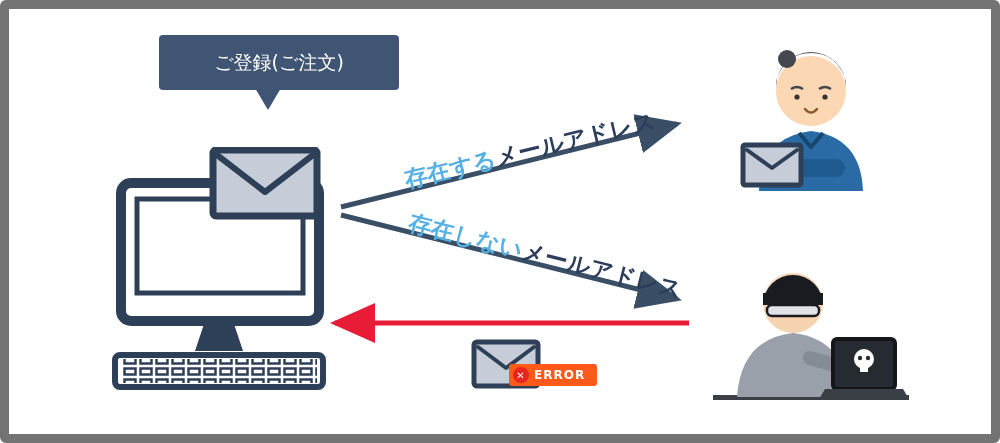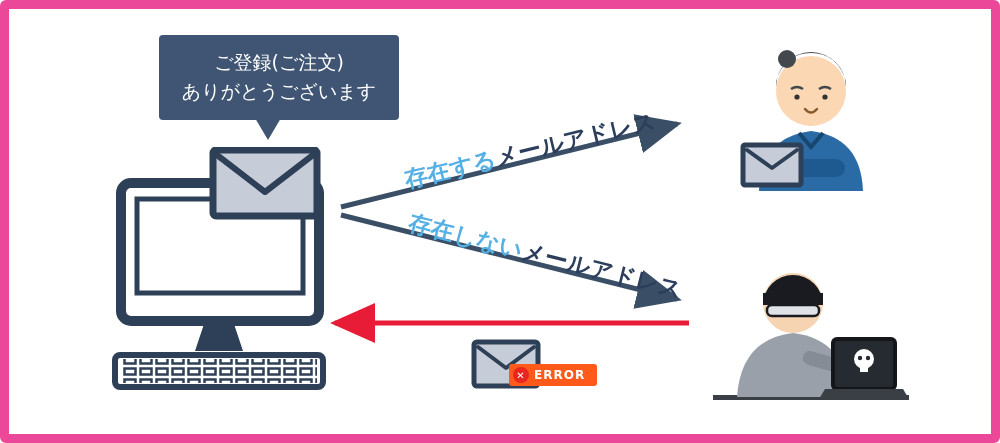--- a/index.html
+++ b/index.html
@@ -1,19 +1,19 @@
 <!DOCTYPE html>
 <html><head>
 <meta charset="utf-8">
 <style>
   * { margin:0; padding:0; box-sizing:border-box; }
   body { background:#fff; font-family:"DejaVu Sans","Liberation Sans",sans-serif; }
   .canvas {
     position:relative; width:1000px; height:443px;
-    border:9px solid #ec4899; border-radius:6px;
+    border:9px solid #737373; border-radius:6px;
     background:#ffffff; overflow:hidden;
   }
   
   .speech-bubble {
     position:absolute; left:150px; top:26px; width:240px;
     background:#3f5573; color:#fff; text-align:center;
     padding:13px 8px; border-radius:4px;
     font-size:19px; line-height:1.55; z-index:3;
   }
   .speech-bubble .tail {
@@ -51,21 +51,20 @@
   }
   svg { display:block; }
 </style>
 </head>
 <body>
 
 <div class="canvas">
 
   <div class="speech-bubble">
     <div>ご登録(ご注文)</div>
-    <div>ありがとうございます</div>
     <div class="tail"></div>
   </div>
 
   <svg class="abs" style="left:98px; top:138px;" width="240" height="244" viewBox="0 0 240 244">
     <defs>
       <pattern id="keys" width="16" height="11" patternUnits="userSpaceOnUse">
         <rect x="1.5" y="1.5" width="11" height="6" fill="none" stroke="#2e4057" stroke-width="2.5"></rect>
       </pattern>
     </defs>
     <g>

